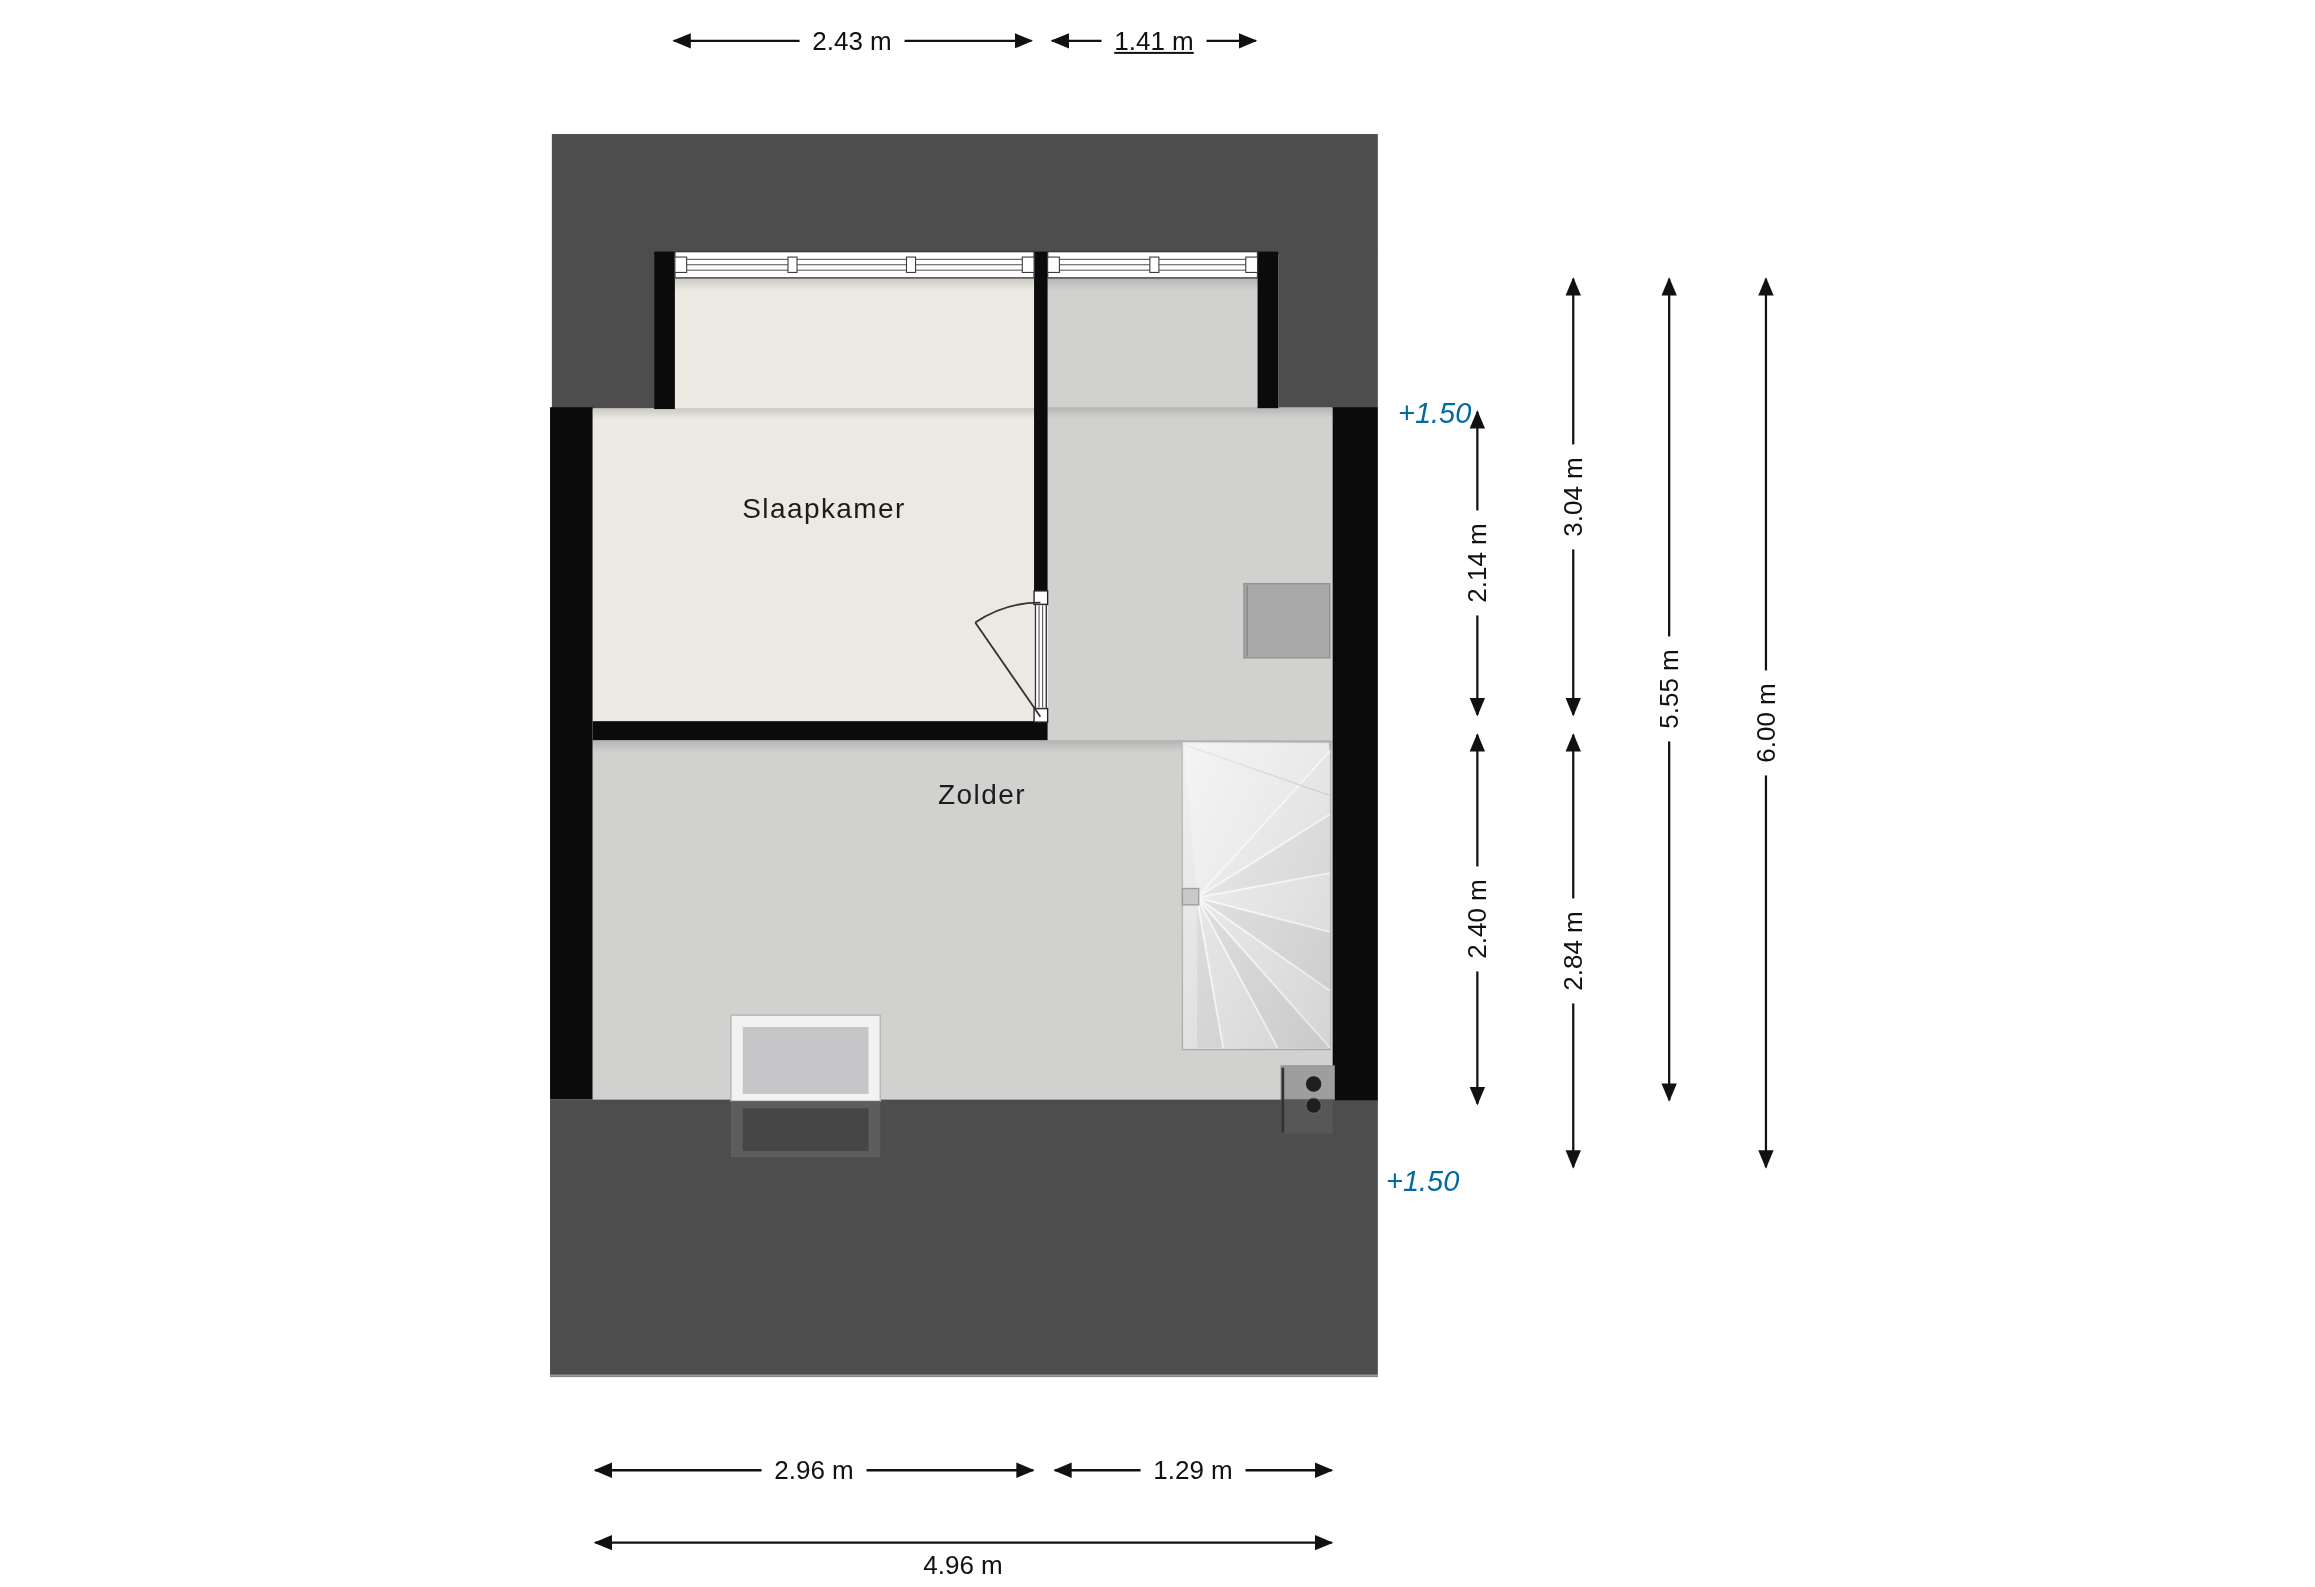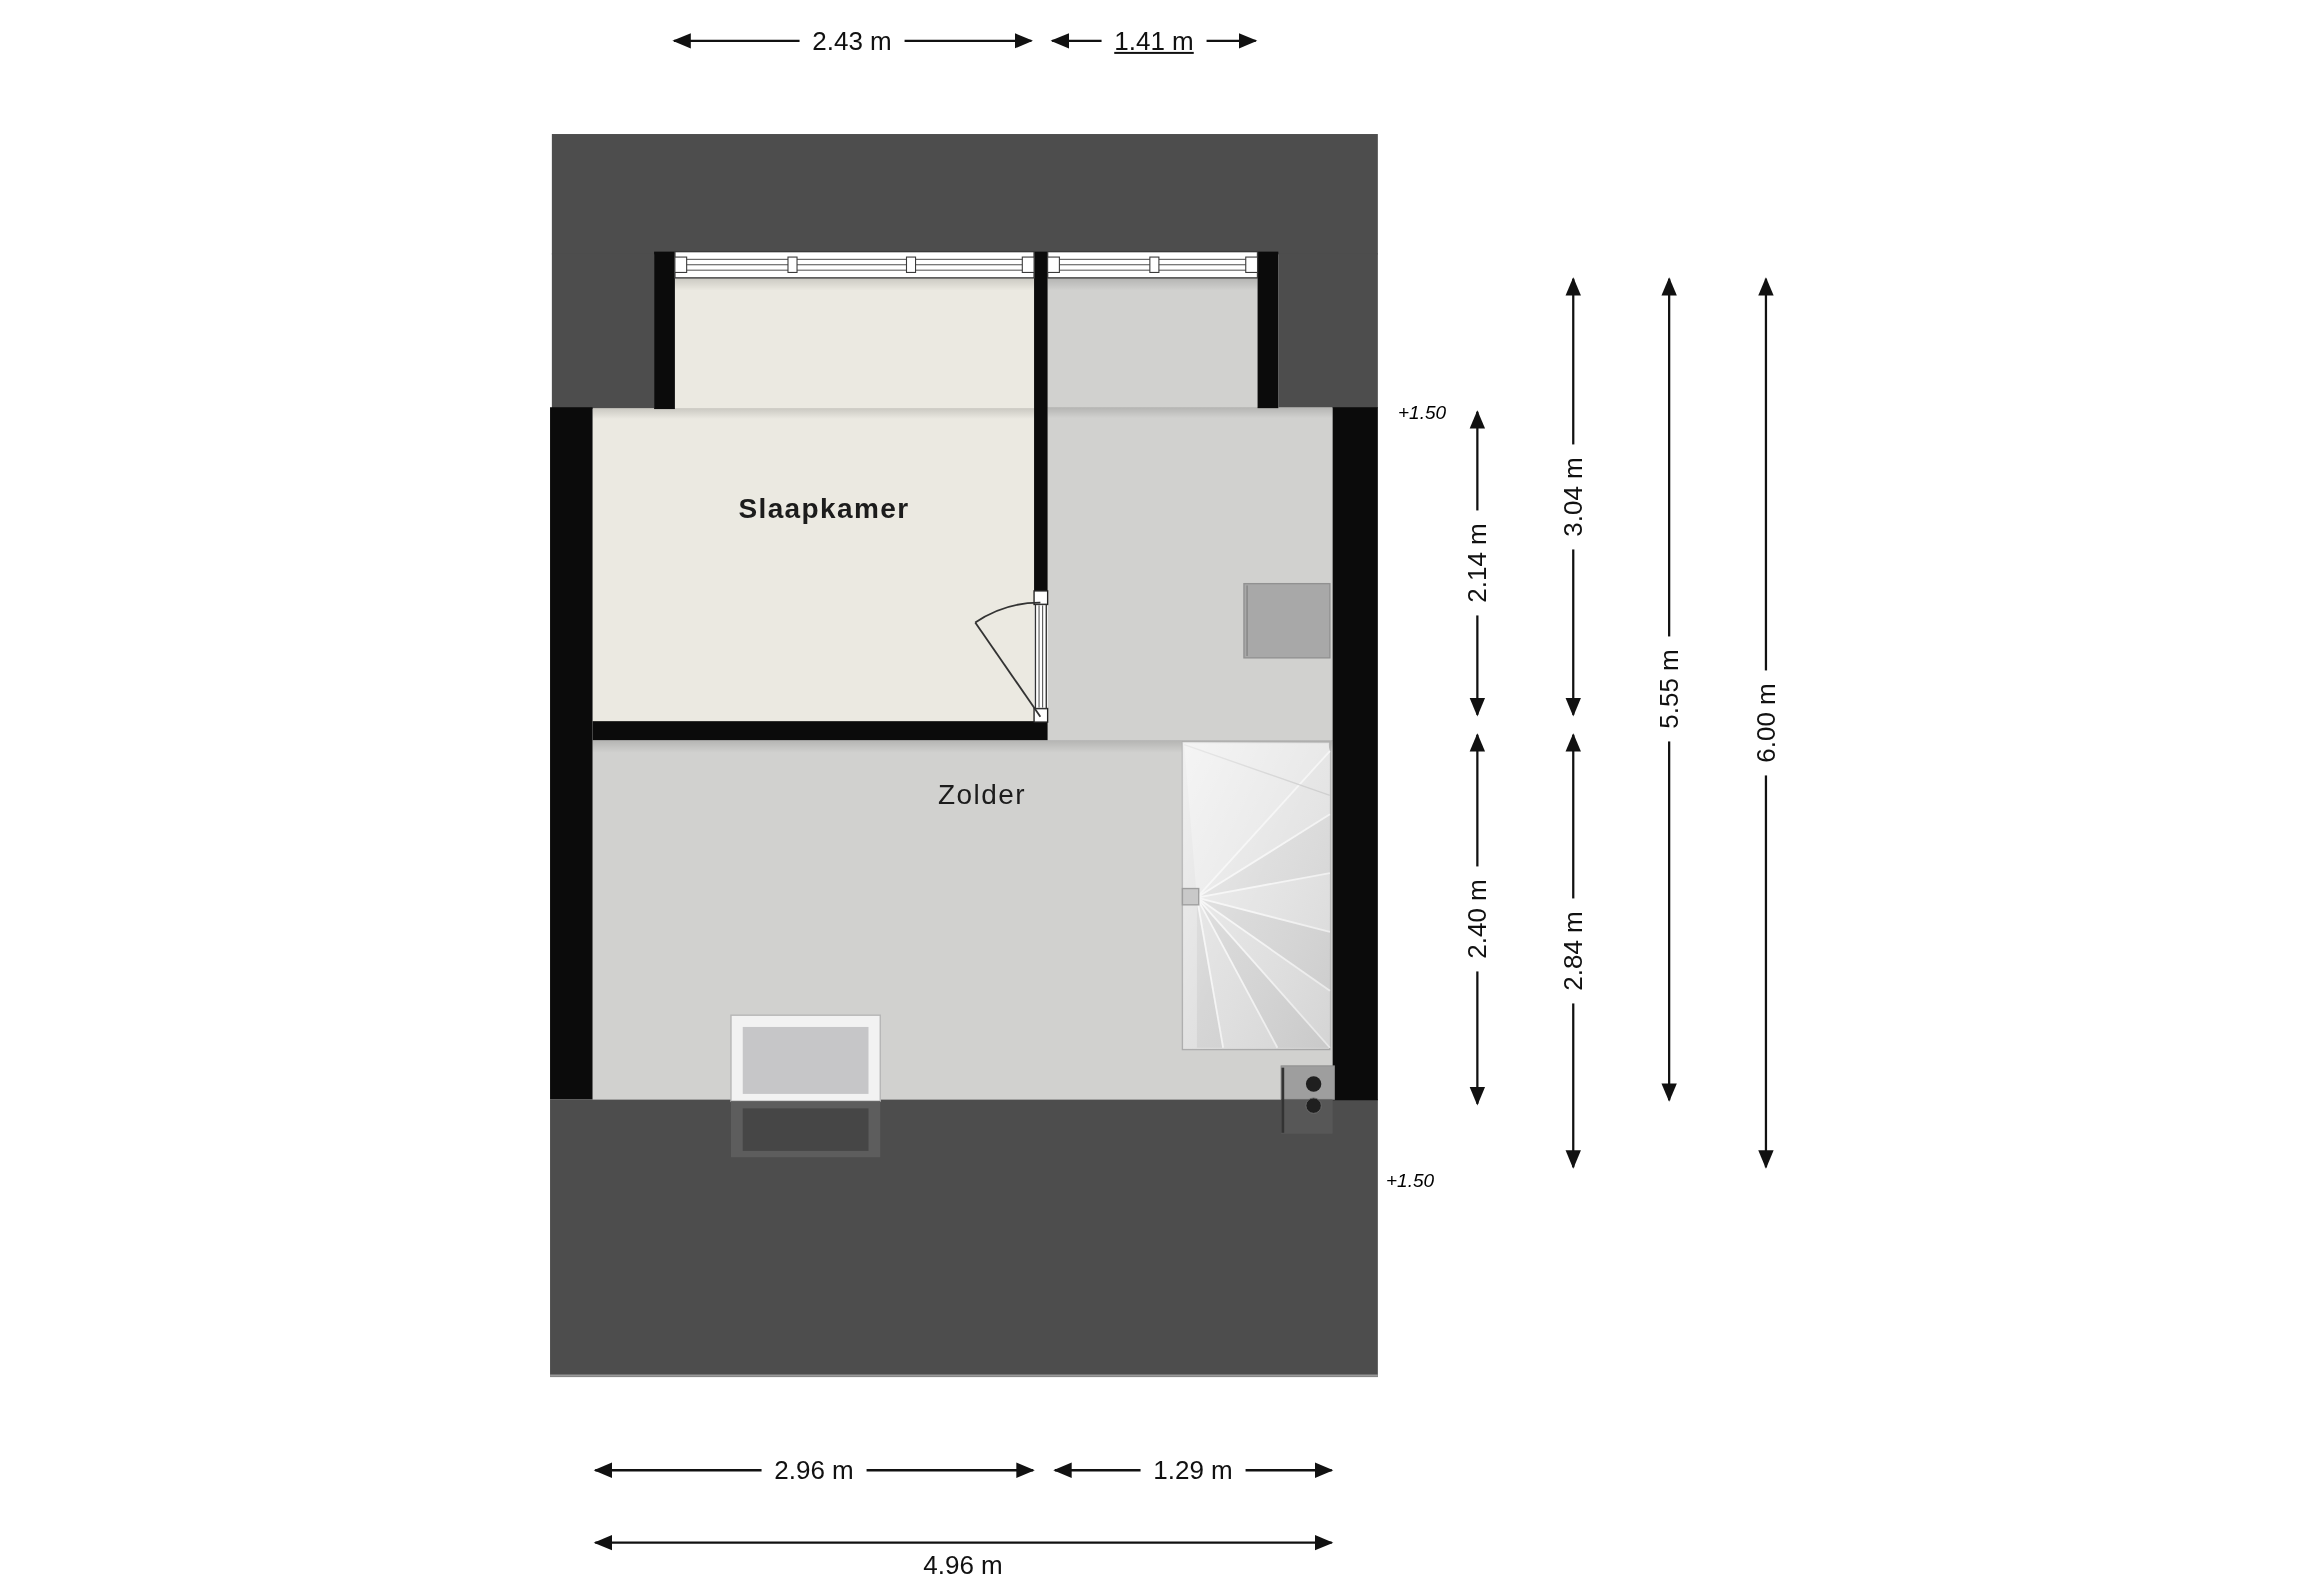--- a/index.html
+++ b/index.html
@@ -25,21 +25,21 @@
     font-size:26px;color:#111111;
     white-space:nowrap;
     line-height:1.1;
   }
   .dim-label.vert{
     transform:translate(-50%,-50%) rotate(-90deg);
   }
   .level-label{
     position:absolute;
     transform:translate(0,-50%);
-    font-size:19px;font-style:italic;color:#000000;
+    font-size:29px;font-style:italic;color:#0369a1;
     white-space:nowrap;
   }
 </style>
 </head>
 <body>
 
 <div class="canvas">
 
   <svg class="plan-svg" viewBox="0 0 2560 1755">
     <defs>
@@ -179,21 +179,21 @@
 
       <line x1="1633" y1="455" x2="1633" y2="790" marker-start="url(#arr)" marker-end="url(#arr)"></line>
       <line x1="1633" y1="812" x2="1633" y2="1220" marker-start="url(#arr)" marker-end="url(#arr)"></line>
       <line x1="1739" y1="308" x2="1739" y2="790" marker-start="url(#arr)" marker-end="url(#arr)"></line>
       <line x1="1739" y1="812" x2="1739" y2="1290" marker-start="url(#arr)" marker-end="url(#arr)"></line>
       <line x1="1845" y1="308" x2="1845" y2="1216" marker-start="url(#arr)" marker-end="url(#arr)"></line>
       <line x1="1952" y1="308" x2="1952" y2="1290" marker-start="url(#arr)" marker-end="url(#arr)"></line>
     </g>
   </svg>
 
-  <div class="room-label" style="left:824px;top:509px;font-weight:bold;">Slaapkamer</div>
+  <div class="room-label" style="left:824px;top:509px;">Slaapkamer</div>
   <div class="room-label" style="left:982px;top:795px;">Zolder</div>
 
   <div class="dim-label" style="left:852px;top:41px;">2.43 m</div>
   <div class="dim-label" style="left:1154px;top:41px;text-decoration:underline;">1.41 m</div>
 
   <div class="dim-label vert" style="left:1477px;top:563px;">2.14 m</div>
   <div class="dim-label vert" style="left:1477px;top:919px;">2.40 m</div>
   <div class="dim-label vert" style="left:1573px;top:497px;">3.04 m</div>
   <div class="dim-label vert" style="left:1573px;top:951px;">2.84 m</div>
   <div class="dim-label vert" style="left:1669px;top:689px;">5.55 m</div>

